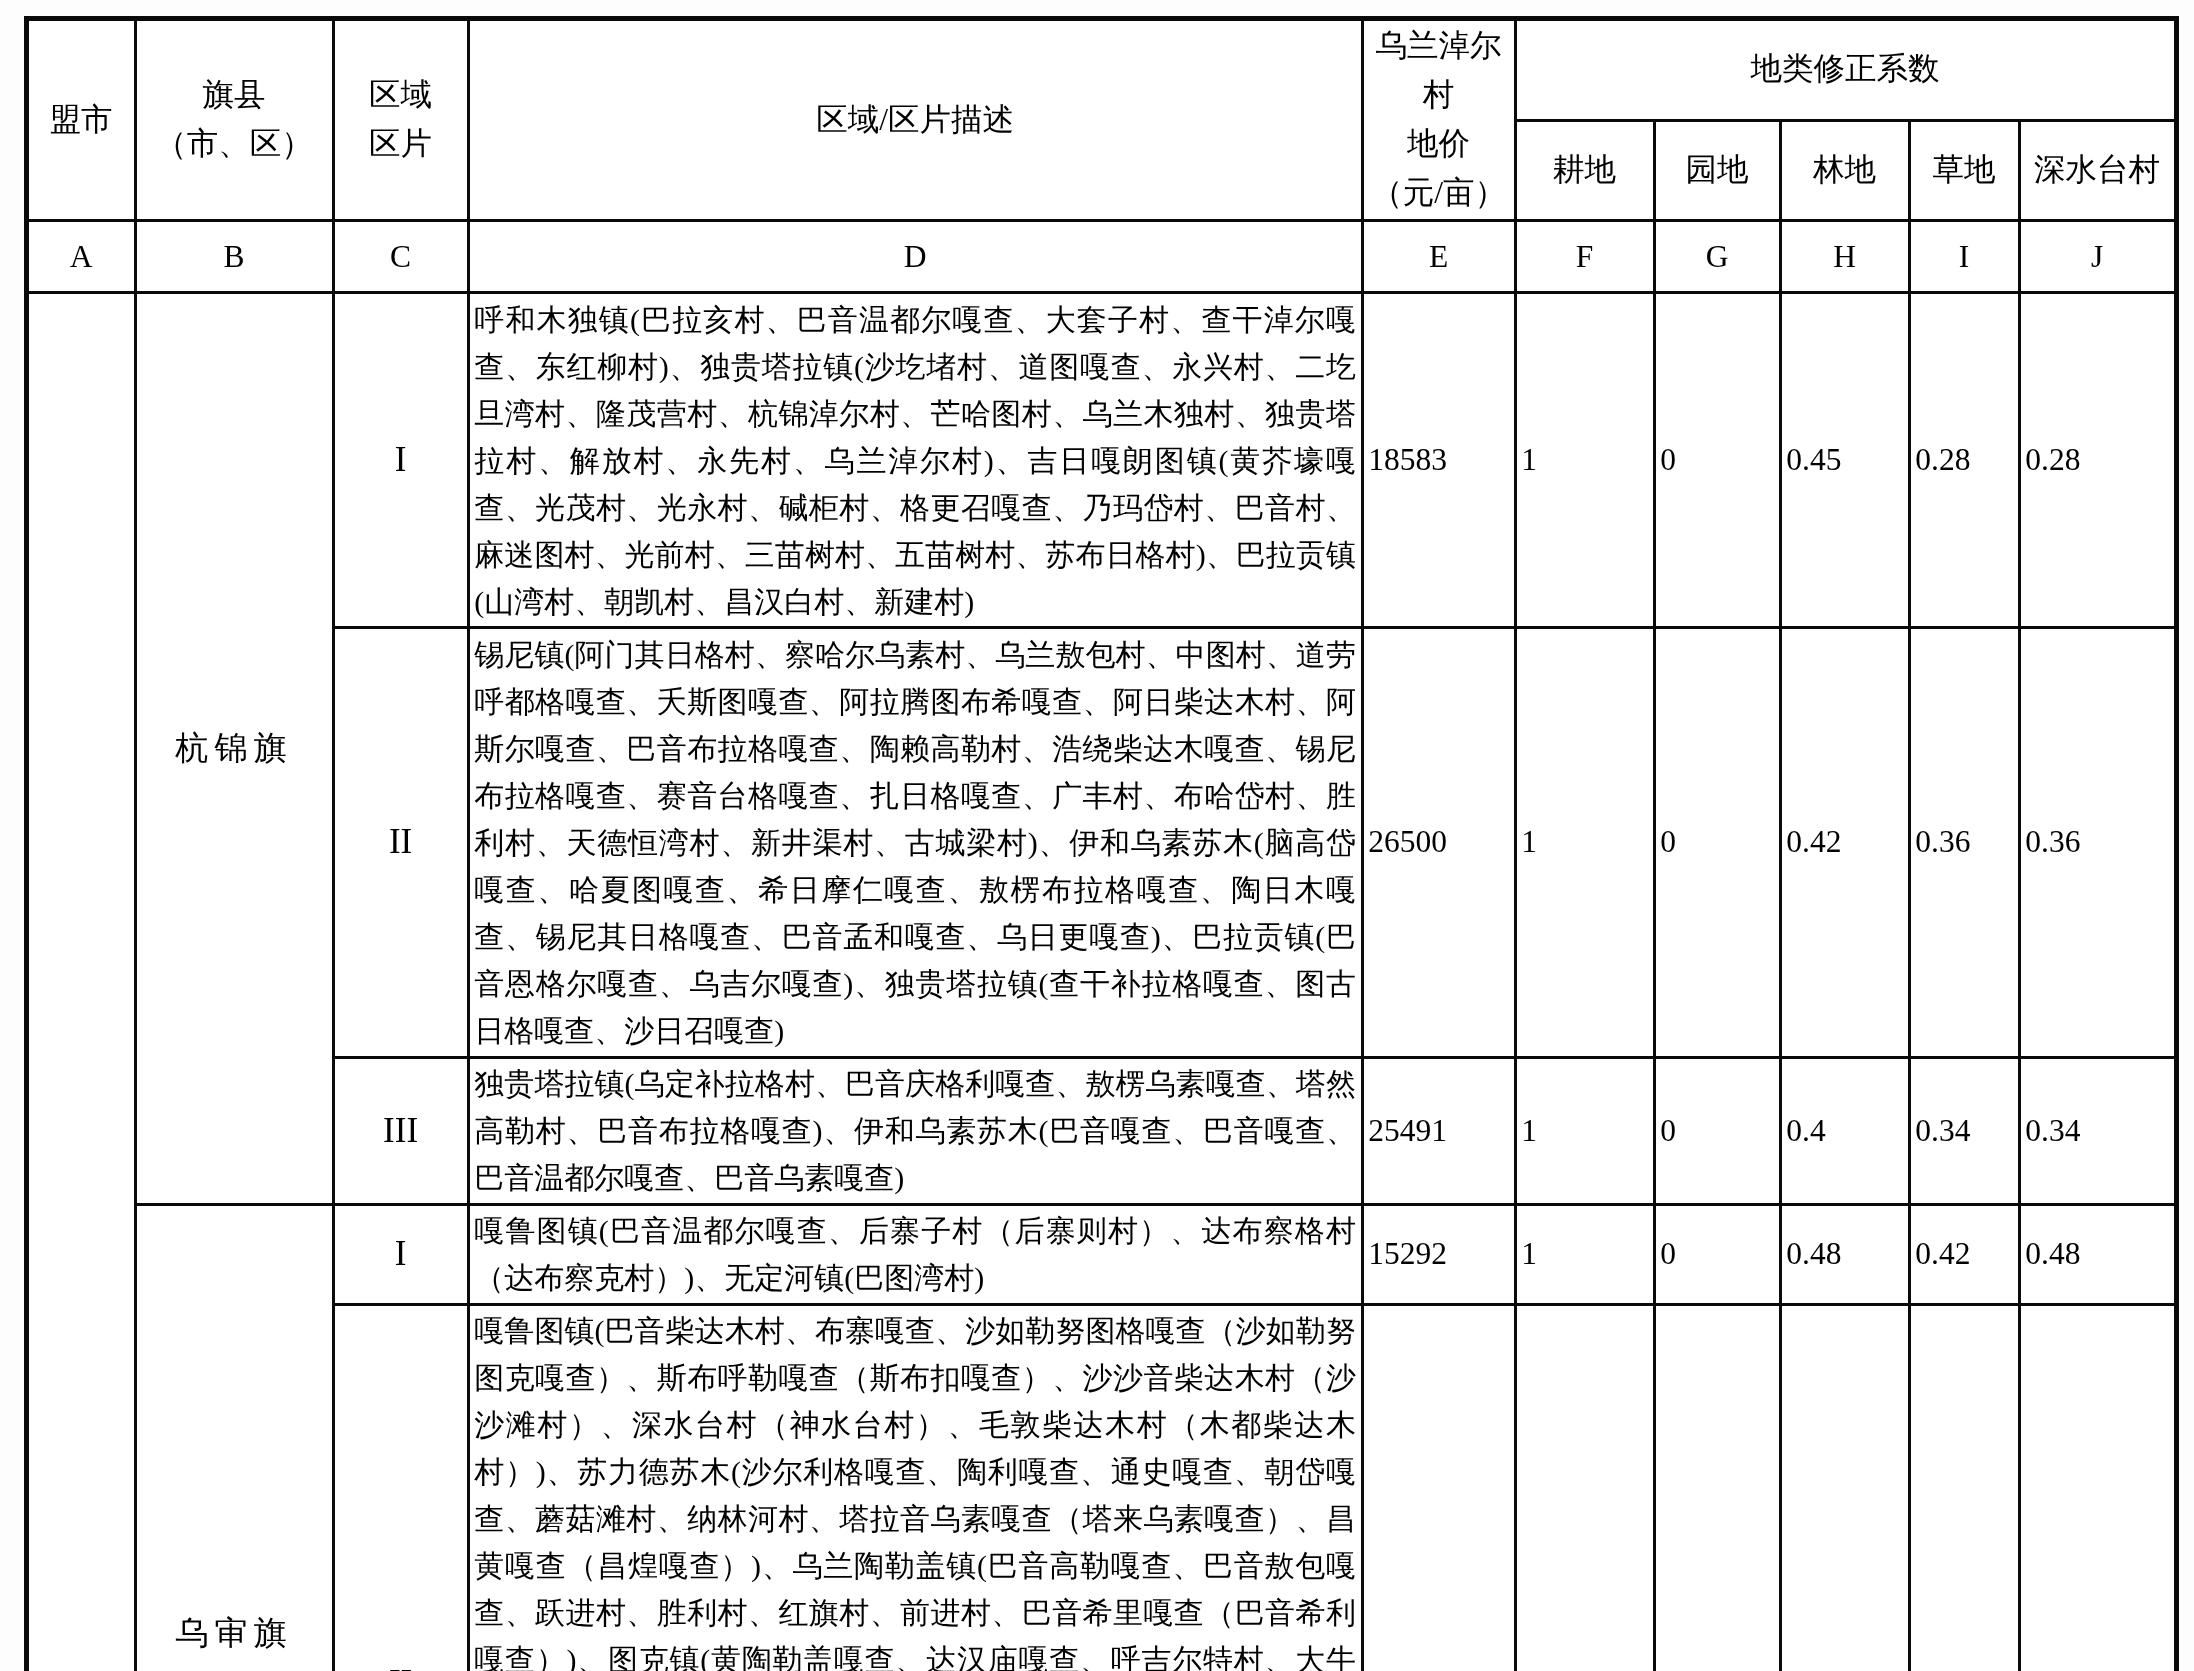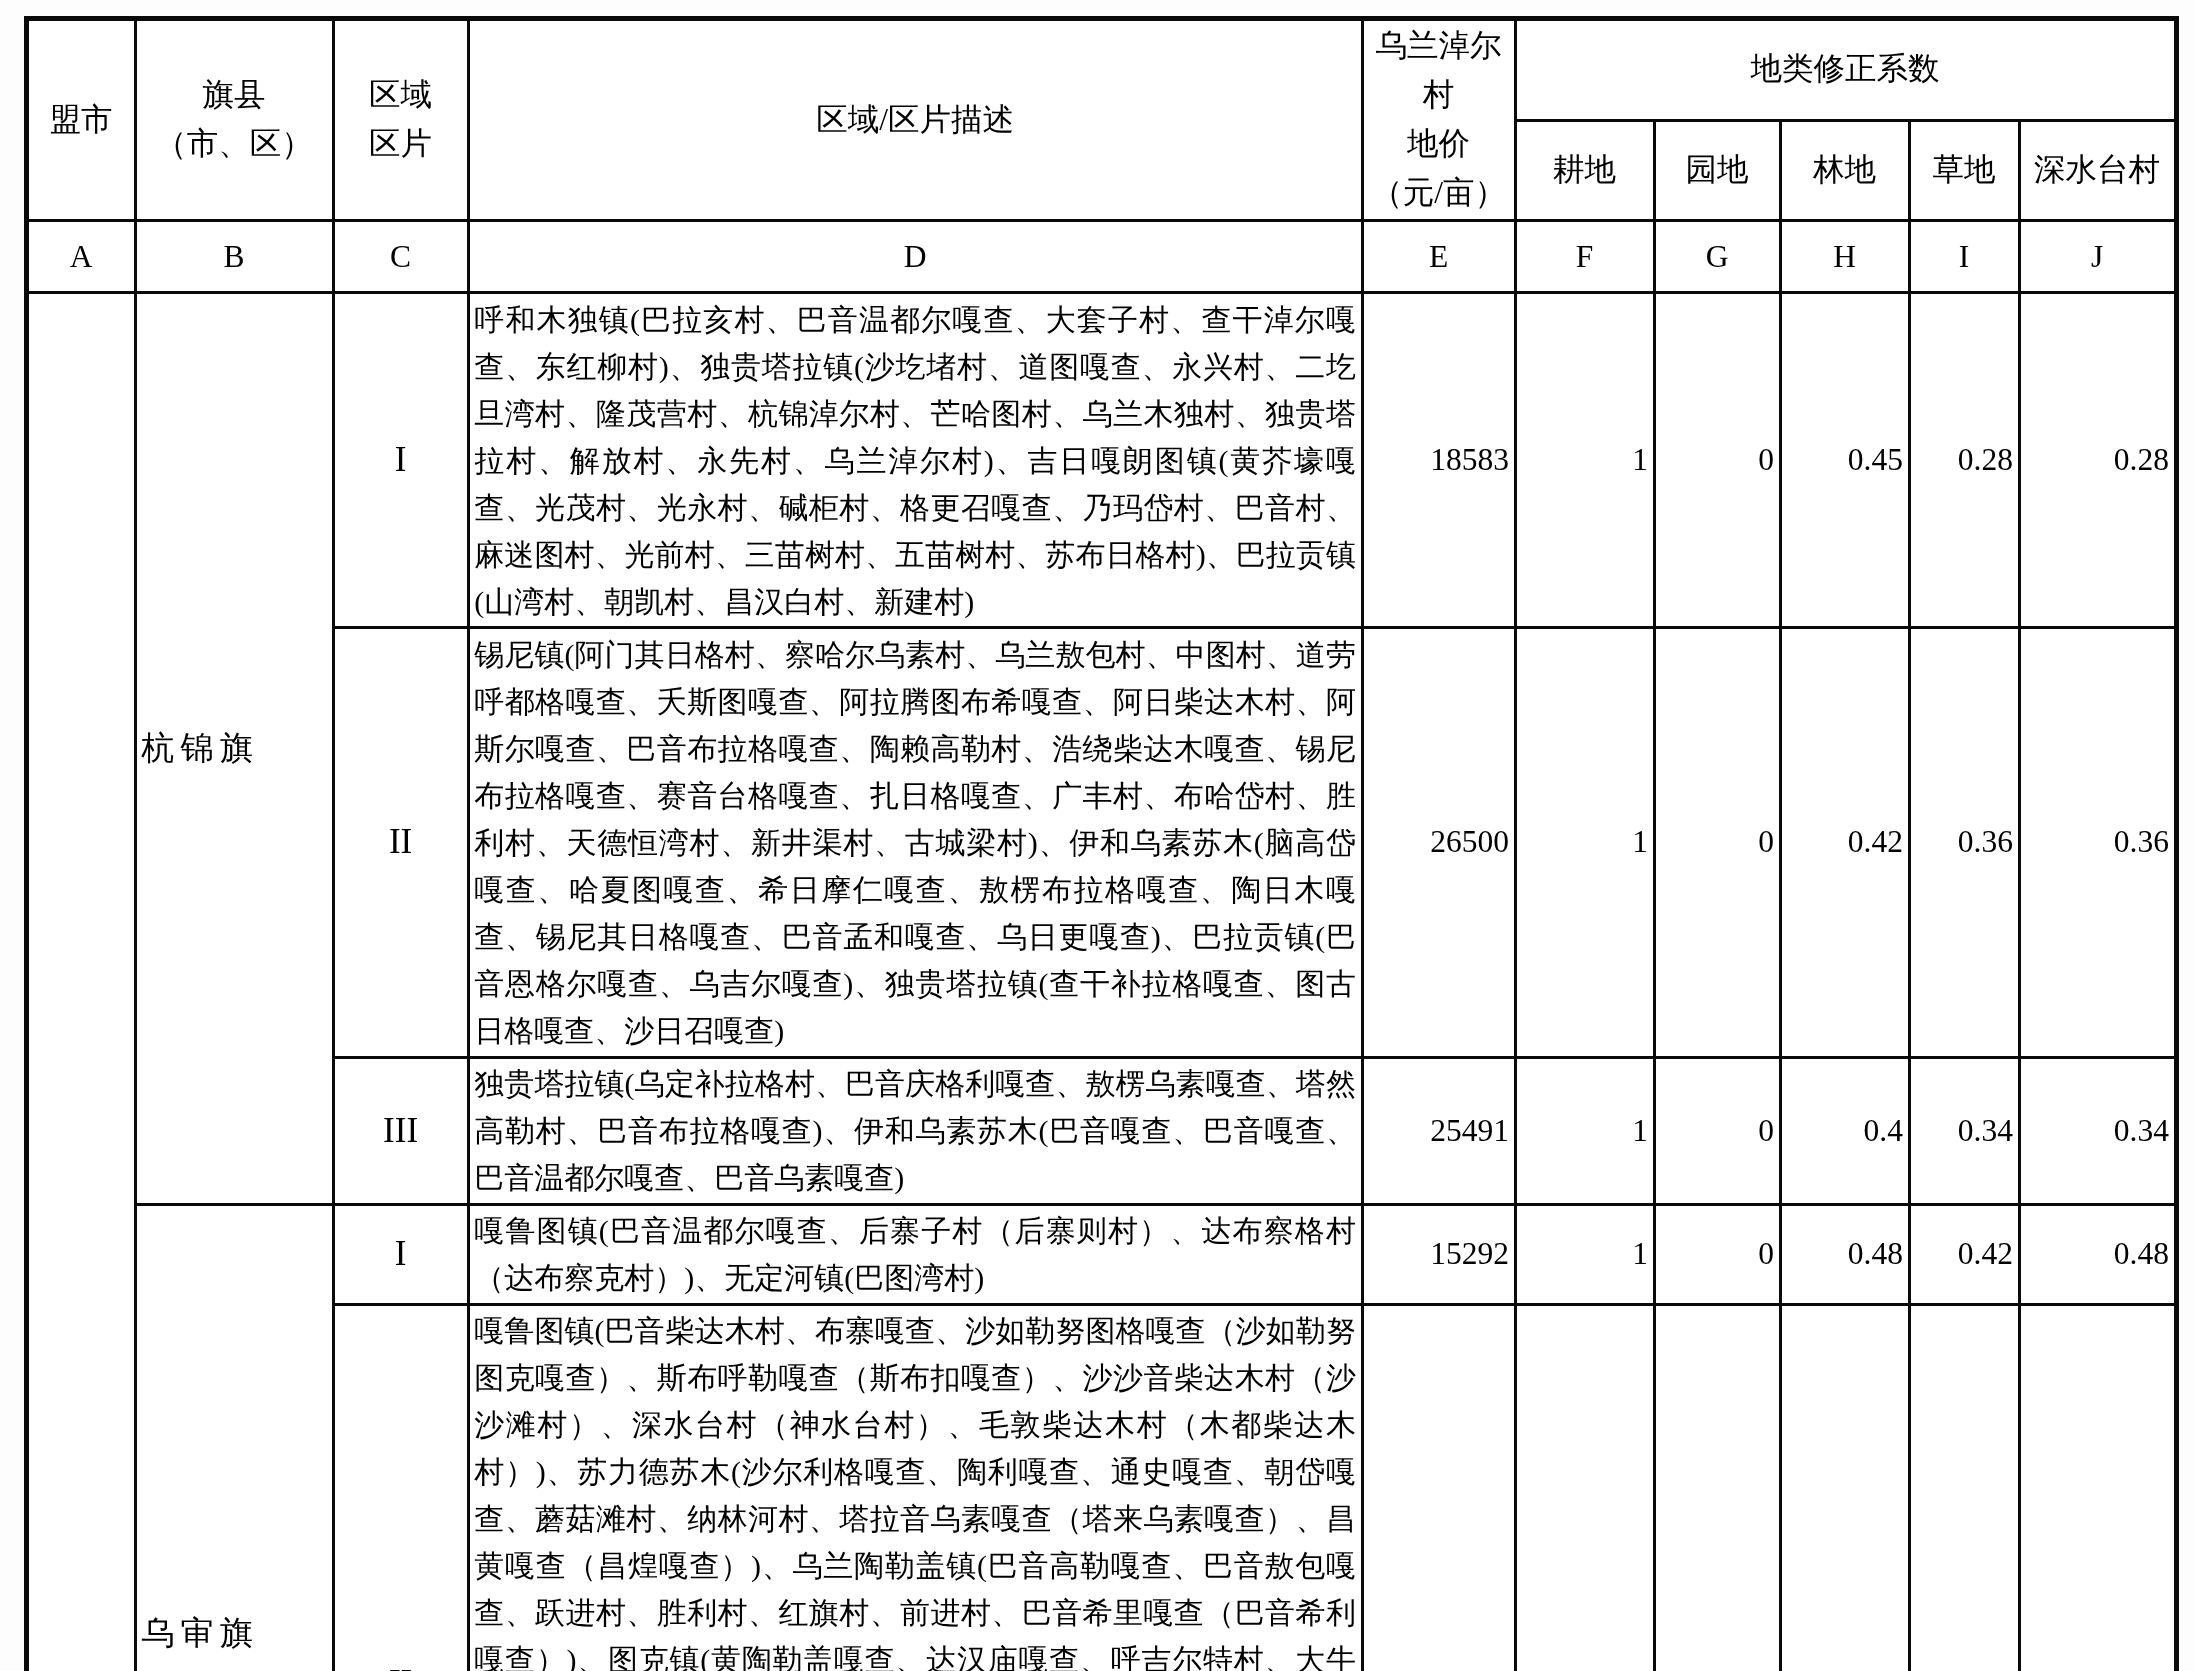--- a/index.html
+++ b/index.html
@@ -43,41 +43,42 @@
     line-height: 1.55;
     white-space: pre-line;
   }
   .letter {
     text-align: center;
     vertical-align: middle;
     font-size: 31.5px;
     font-weight: bold;
   }
   .county {
+    text-align: center;
     vertical-align: middle;
     font-size: 33px;
     letter-spacing: 6.3px;
     font-weight: bold;
     font-family: Liberation Mono, monospace;
   }
   .zone {
     text-align: center;
     vertical-align: middle;
     font-size: 35px;
   }
   .desc {
     text-align: left;
     vertical-align: top;
     font-size: 30px;
     line-height: 47px;
     padding: 2.4px 6.3px 2.4px 3.9px;
     text-align: justify;
   }
   .num {
-    text-align: right;
+    text-align: left;
     vertical-align: middle;
     font-size: 31.5px;
   }
 </style>
 </head>
 <body>
 
 <div class="page">
   <table class="land-price">
     <colgroup>

